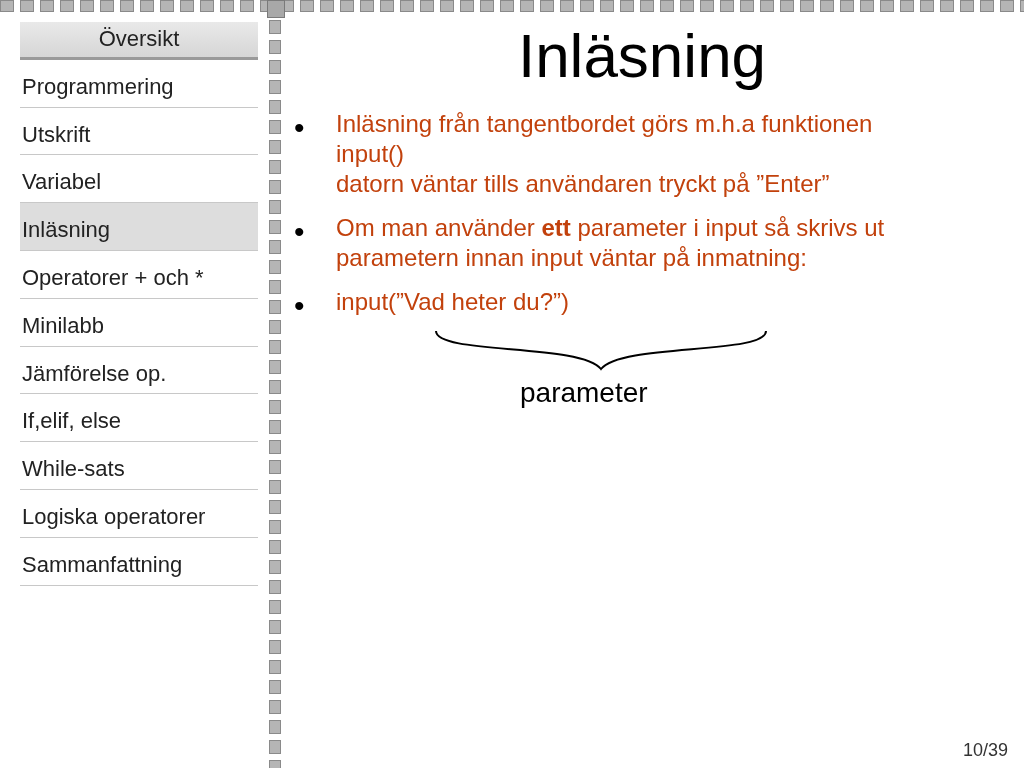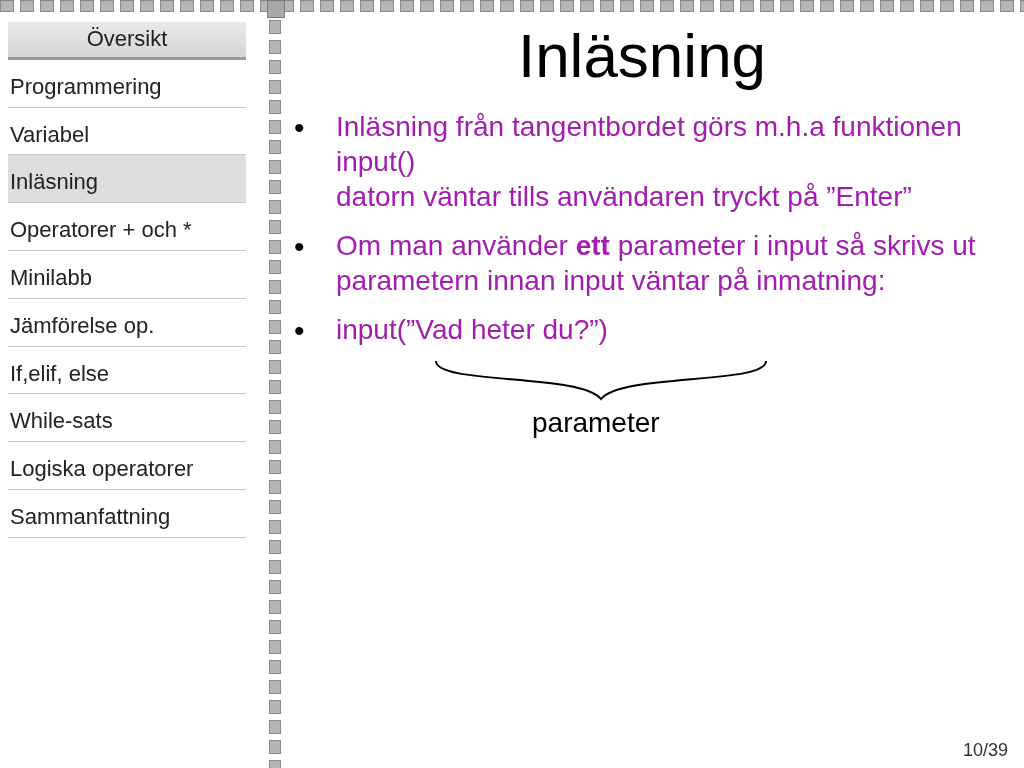--- a/index.html
+++ b/index.html
@@ -36,21 +36,21 @@
     background: #b5b5b5;
     border: 1px solid #8a8a8a;
     flex: 0 0 auto;
   }
   .corner {
     position: absolute; top:0; left:267px; width:18px; height:18px;
     background:#a8a8a8; border:1px solid #7a7a7a; z-index:3;
   }
   .sidebar {
     position: absolute;
-    top: 18px; left: 0; width: 266px;
+    top: 18px; left: 12px; width: 266px;
     padding: 4px 20px 0 8px;
   }
   .nav-item {
     font-size: 22px;
     color: #222;
     padding: 12px 0 4px 2px;
     border-bottom: 1px solid #c8c8c8;
     cursor: pointer;
     line-height: 1.4;
   }
@@ -72,23 +72,23 @@
   }
   .title {
     font-size: 62px;
     font-weight: 400;
     text-align: center;
     margin: 2px 0 18px 0;
     color: #000;
   }
   ul.bullets {
     list-style: none;
-    font-size: 28px;
+    font-size: 24px;
     line-height: 1.25;
-    color: #a21caf;
+    color: #c2410c;
   }
   ul.bullets > li {
     position: relative;
     padding: 0 0 14px 46px;
   }
   ul.bullets > li::before {
     content: "•";
     position: absolute;
     left: 4px; top: 0;
     font-size: 30px;
@@ -101,21 +101,21 @@
     margin-left: 46px;
     height: 110px;
   }
   .brace-area svg {
     position: absolute;
     left: 95px; top: -6px;
     width: 340px; height: 56px;
   }
   .brace-label {
     position: absolute;
-    left: 196px; top: 46px;
+    left: 184px; top: 46px;
     font-size: 28px;
   }
   .page-num {
     position: absolute;
     right: 16px; bottom: 7px;
     font-size: 18px;
     color: #333;
   }
 </style>
 </head>
@@ -214,20 +214,21 @@
     <div class="tick"></div>
     <div class="tick"></div>
     <div class="tick"></div>
     <div class="tick"></div>
   </div>
 <div class="corner"></div>
 
 <nav class="sidebar">
     <div class="nav-item header">Översikt</div>
     <div class="nav-item ">Programmering</div>
+    <div class="nav-item ">Utskrift</div>
     <div class="nav-item ">Variabel</div>
     <div class="nav-item active">Inläsning</div>
     <div class="nav-item ">Operatorer + och *</div>
     <div class="nav-item ">Minilabb</div>
     <div class="nav-item ">Jämförelse op.</div>
     <div class="nav-item ">If,elif, else</div>
     <div class="nav-item ">While-sats</div>
     <div class="nav-item ">Logiska operatorer</div>
     <div class="nav-item ">Sammanfattning</div>
   </nav>

